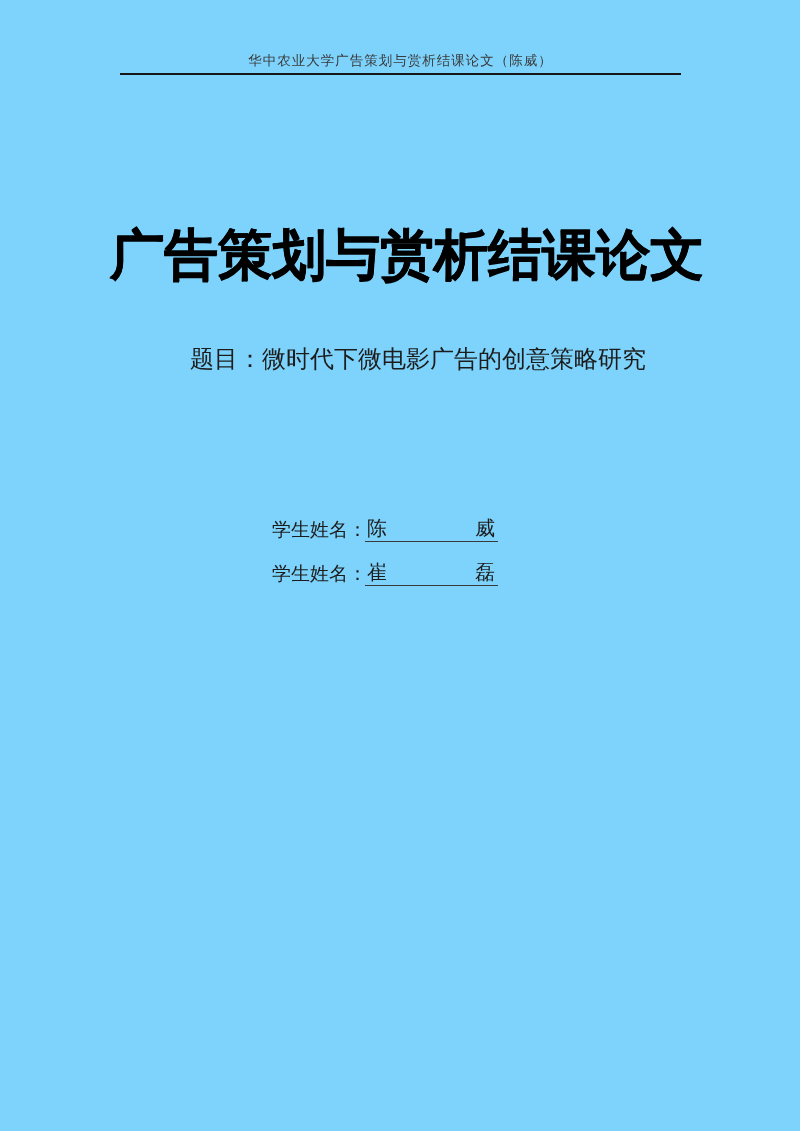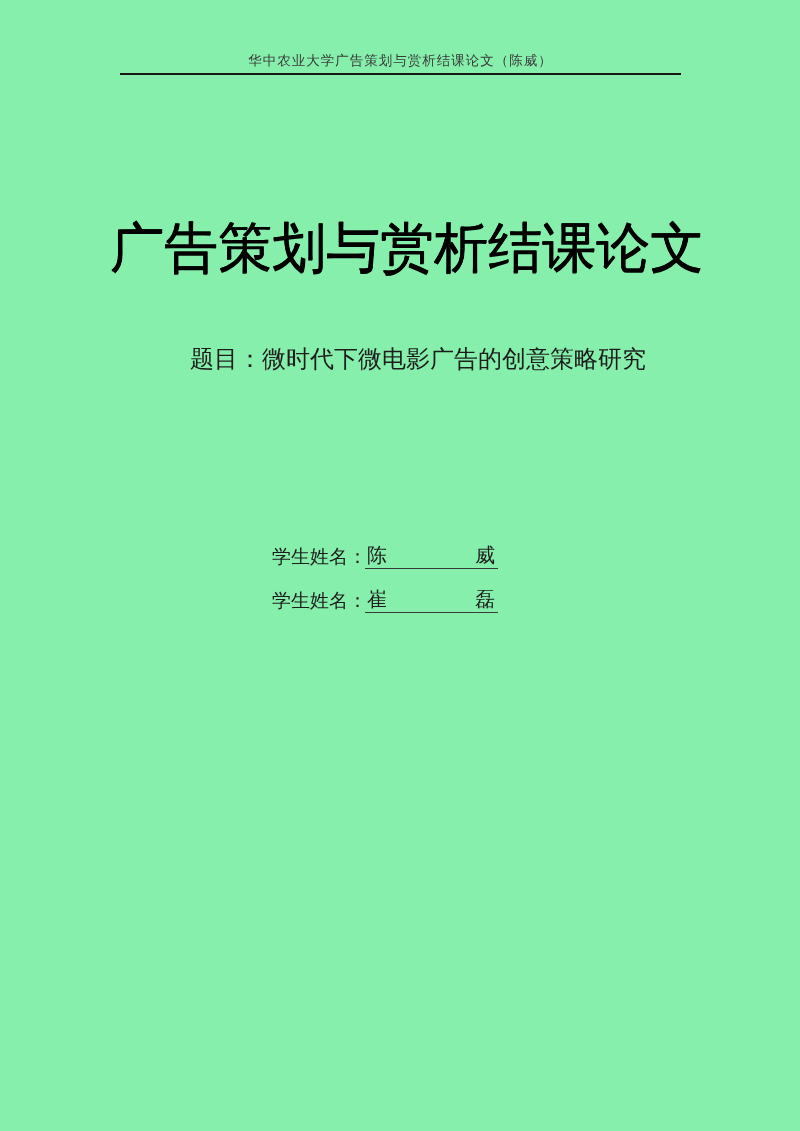--- a/index.html
+++ b/index.html
@@ -1,21 +1,21 @@
 <!DOCTYPE html>
 <html><head>
 <meta charset="utf-8">
 <style>
   * { margin:0; padding:0; box-sizing:border-box; }
   html,body { background:#ffffff; }
   body { font-family:"Liberation Sans","DejaVu Sans",sans-serif; }
   .page {
     position:relative;
     width:800px; height:1131px;
-    background:#86efac;
+    background:#7dd3fc;
     overflow:hidden;
     margin:0 auto;
     color:#1a1a1a;
   }
   .header-text {
     position:absolute;
     top:52px; left:120px; width:561px;
     text-align:center;
     font-size:13.5px;
     line-height:17px;
@@ -24,42 +24,42 @@
     white-space:pre;
   }
   .header-rule {
     position:absolute;
     top:73px; left:120px; width:561px;
     height:2px;
     background:#161616;
   }
   .main-title {
     position:absolute;
-    top:218px; left:110px; width:560px;
+    top:224px; left:110px; width:560px;
     text-align:center;
     font-family:"DejaVu Serif","Liberation Serif",serif;
-    font-weight:400;
+    font-weight:700;
     font-size:54px;
     line-height:60px;
     color:#000000;
     letter-spacing:0px;
     text-shadow:0.6px 0 0 #000, 0 0.6px 0 #000;
     white-space:nowrap;
   }
   .subject-line {
     position:absolute;
     top:344px; left:190px;
     font-size:24px;
     line-height:30px;
     color:#1c1c1c;
     white-space:pre;
   }
   .fields {
     position:absolute;
-    top:526px; left:272px;
+    top:499px; left:272px;
   }
   .field-row {
     display:flex;
     align-items:flex-end;
     height:43.4px;
   }
   .field-label {
     display:inline-block;
     width:93px;
     font-size:19px;

